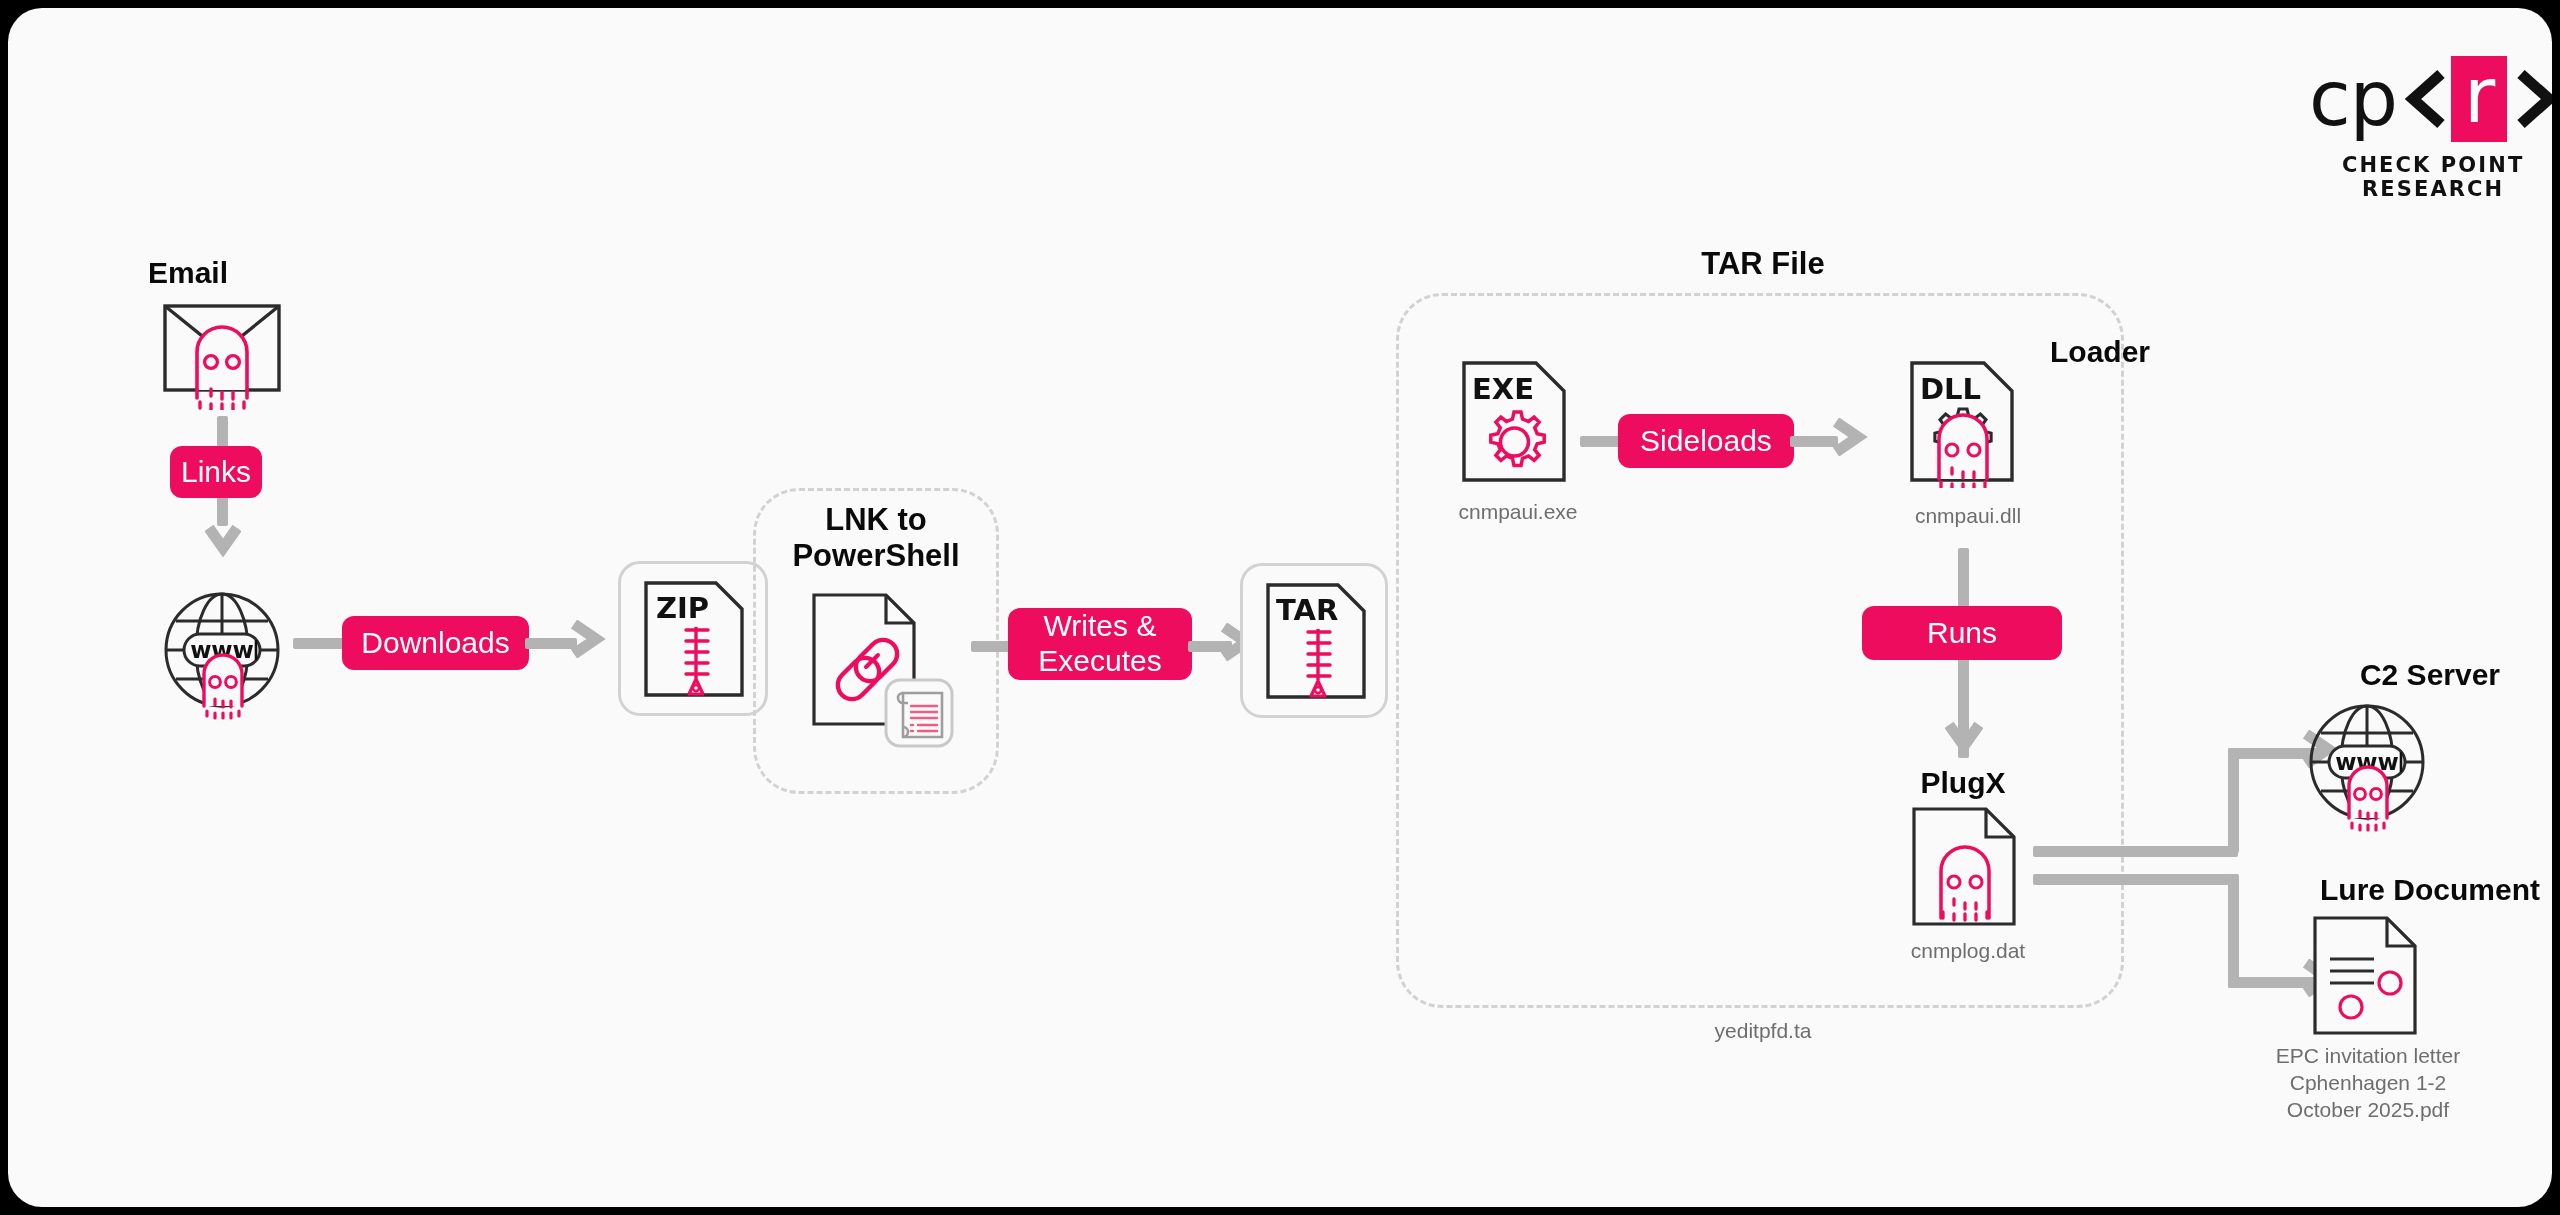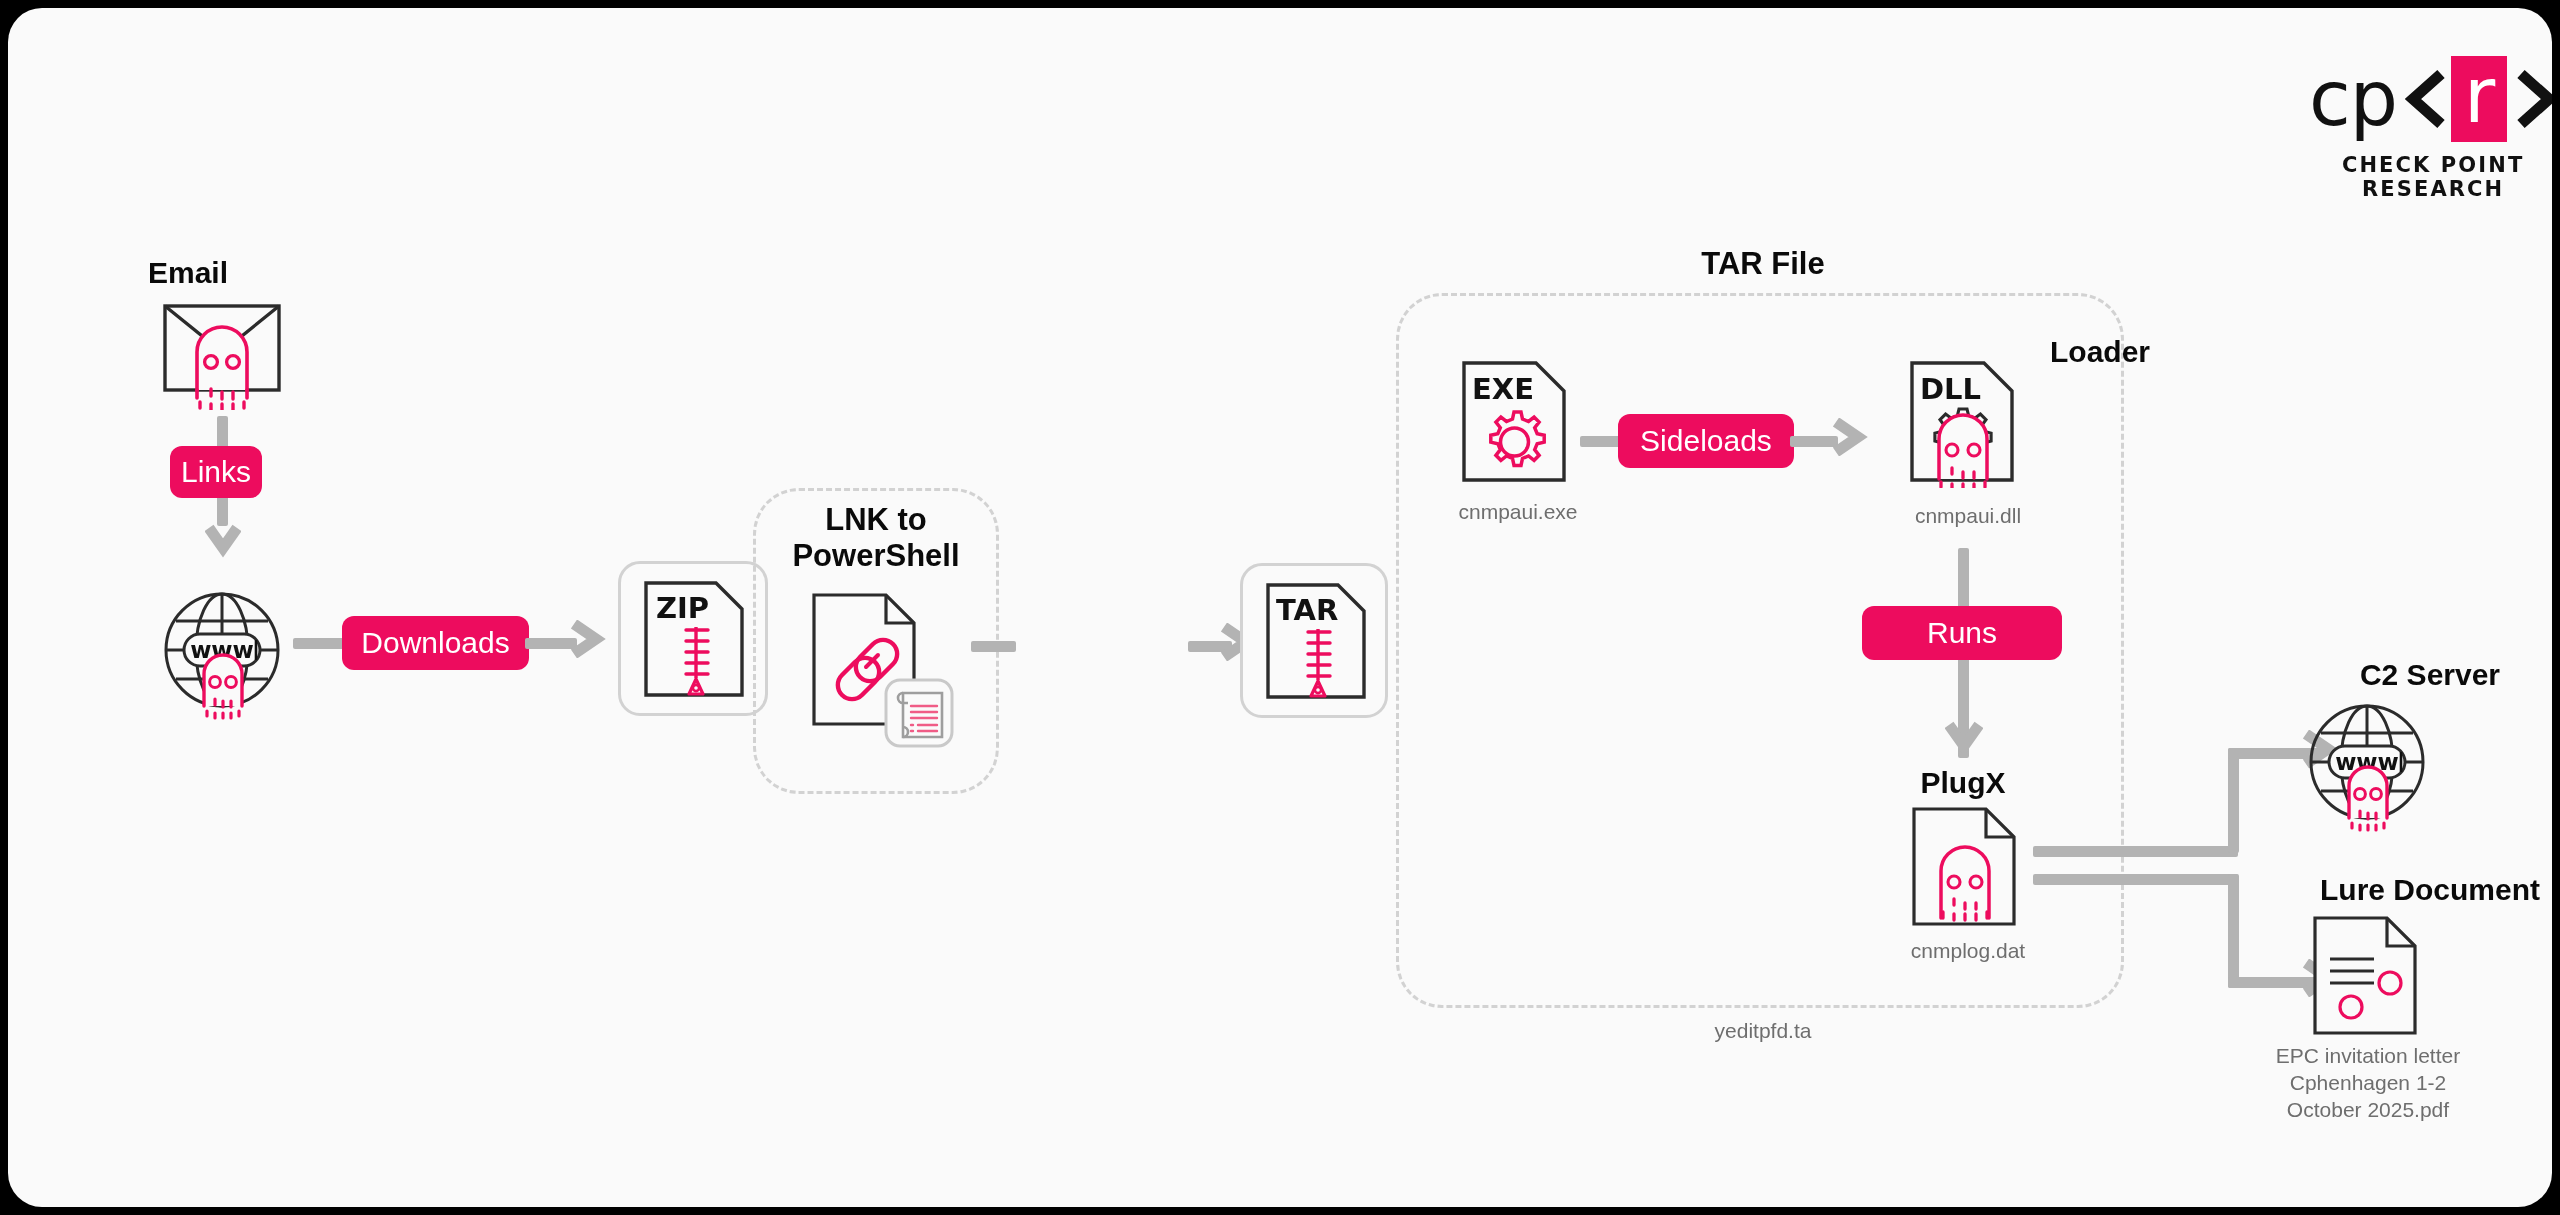--- a/index.html
+++ b/index.html
@@ -216,20 +216,22 @@
         <line x1="101" y1="126" x2="127" y2="126"></line>
         <line x1="108" y1="133" x2="127" y2="133"></line>
         <line x1="108" y1="139" x2="127" y2="139"></line>
         <line x1="101" y1="133" x2="103" y2="133"></line>
         <line x1="101" y1="139" x2="103" y2="139"></line>
       </g>
     </svg>
   </div>
 
   <div class="abs conn conn-h" style="left:963px; top:633px; width:45px;"></div>
+  <div class="abs pill" style="left:1000px; top:600px; width:184px; height:72px;">Writes &amp;
+Executes</div>
   <div class="abs conn conn-h" style="left:1180px; top:633px; width:44px;"></div>
   <div class="abs" style="left:1206px; top:615px;">
     <svg width="42" height="38" viewBox="0 0 42 38">
       <polyline points="10,4 32,19 10,34" fill="none" stroke="#B3B3B3" stroke-width="11" stroke-linecap="butt" stroke-linejoin="miter"></polyline>
     </svg>
   </div>
 
   <div class="abs file-frame" style="left:1232px; top:555px; width:148px; height:155px;"></div>
   <div class="abs" style="left:1256px; top:574px;">
     <svg width="104" height="118" viewBox="0 0 104 118">

